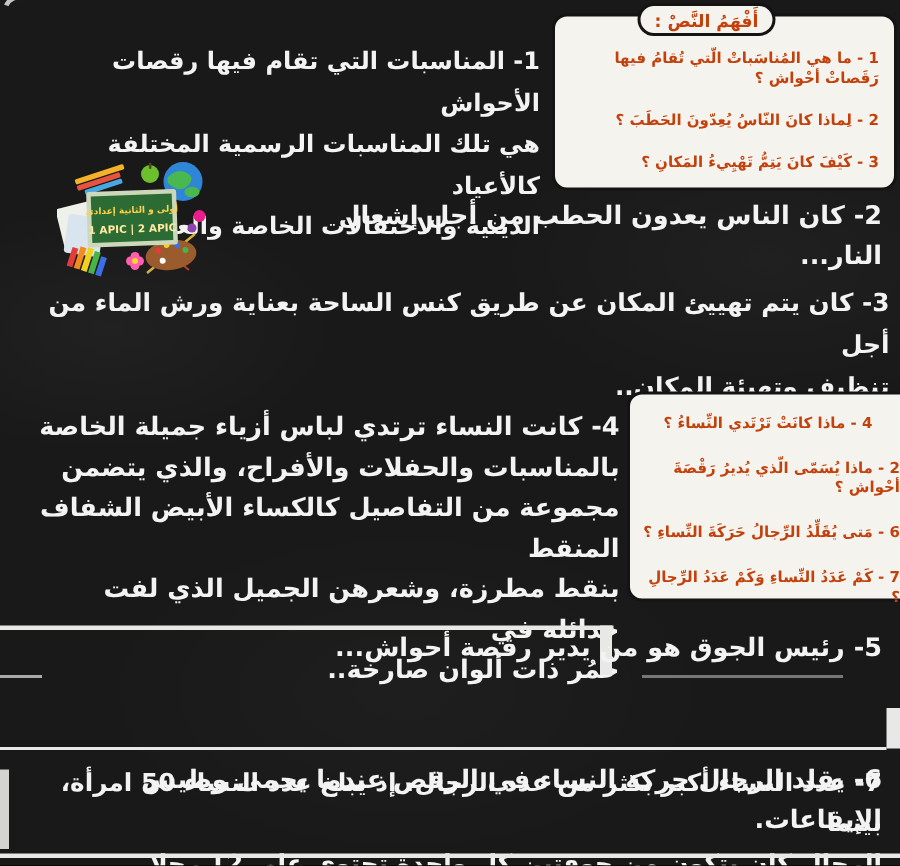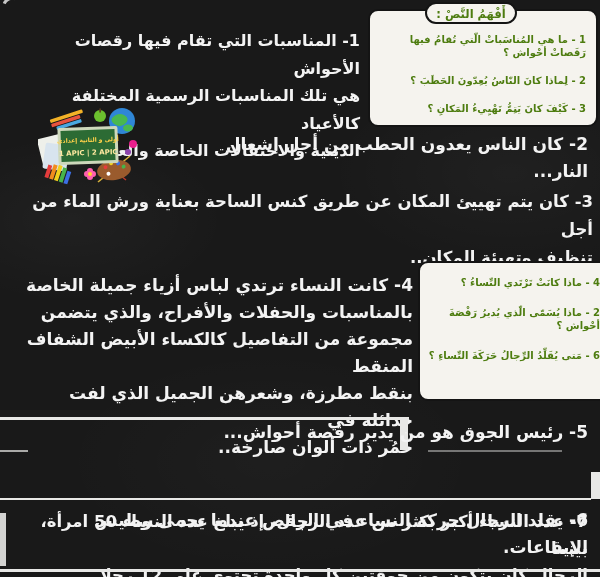--- a/index.html
+++ b/index.html
@@ -19,31 +19,31 @@
   }
   .a1{left:8px;top:27px;width:352px;line-height:27.5px;font-size:16px;}
   .a2{left:180px;top:131px;width:408px;}
   .a3{left:20px;top:188px;width:573px;font-size:16.5px;line-height:28px;}
   .a4{left:13px;top:272px;width:400px;text-align:right;}
   .a5{left:170px;top:419px;width:418px;}
   .a6{left:30px;top:467px;width:558px;margin-top:40px;}
   .a7{left:12px;top:508px;width:576px;font-size:16.5px;}
   .qbox{
     position:absolute;background:#f5f3ee;border:2px solid #141414;
-    direction:rtl;color:#4d7c0f;
+    direction:rtl;color:#c2410c;
   }
   .qbox1{left:368px;top:9px;width:226px;height:114px;border-radius:10px;padding:0;}
   .qbox2{left:418px;top:261px;width:192px;height:136px;border-radius:10px;}
   .qbox .q{
     font-size:10px;font-weight:bold;text-align:right;line-height:13px;
   }
   .qbox1 .q{margin:0 10px 15px 6px;}
   .qbox1 .q-first{margin-top:22px;}
   .qbox2 .q{margin:0 12px 17px 4px;}
-  .qbox2 .q-first{margin-top:13px;}
+  .qbox2 .q-first{margin-top:13px;text-align:center;}
   .qbox-header{
     position:absolute;top:-9px;left:55px;width:92px;height:22px;
     background:#f5f3ee;border:2px solid #141414;border-radius:12px;
     font-size:11.5px;font-weight:bold;text-align:center;line-height:20px;
     direction:rtl;box-sizing:border-box;
   }
   .logo{position:absolute;left:38px;top:106px;width:100px;height:80px;}
   .sliver{position:absolute;background:#e8e8e6;}
   .s-hline1{left:0;top:417px;width:409px;height:2.5px;}
   .s-vslit1{left:400px;top:417px;width:8px;height:33px;}
@@ -133,20 +133,21 @@
   </svg>
 
   <div class="answer a2">2- كان الناس يعدون الحطب من أجل إشعال النار...</div>
   <div class="answer a3">3- كان يتم تهييئ المكان عن طريق كنس الساحة بعناية ورش الماء من أجل
 تنظيف وتهيئة المكان..</div>
 
   <div class="qbox qbox2">
     <div class="q q-first">4 - ماذا كانَتْ تَرْتَدي النِّساءُ ؟</div>
     <div class="q">2 - ماذا يُسَمّى الّذي يُديرُ رَقْصَةَ أحْواش ؟</div>
     <div class="q">6 - مَتى يُقَلِّدُ الرِّجالُ حَرَكَةَ النِّساءِ ؟</div>
+    <div class="q">7 - كَمْ عَدَدُ النِّساءِ وَكَمْ عَدَدُ الرِّجالِ ؟</div>
   </div>
 
   <div class="answer a4">4- كانت النساء ترتدي لباس أزياء جميلة الخاصة
 بالمناسبات والحفلات والأفراح، والذي يتضمن
 مجموعة من التفاصيل كالكساء الأبيض الشفاف المنقط
 بنقط مطرزة، وشعرهن الجميل الذي لفت جدائله في
 خُمُر ذات ألوان صارخة..</div>
 
   <div class="sliver s-hline1"></div>
   <div class="sliver s-vslit1"></div>

